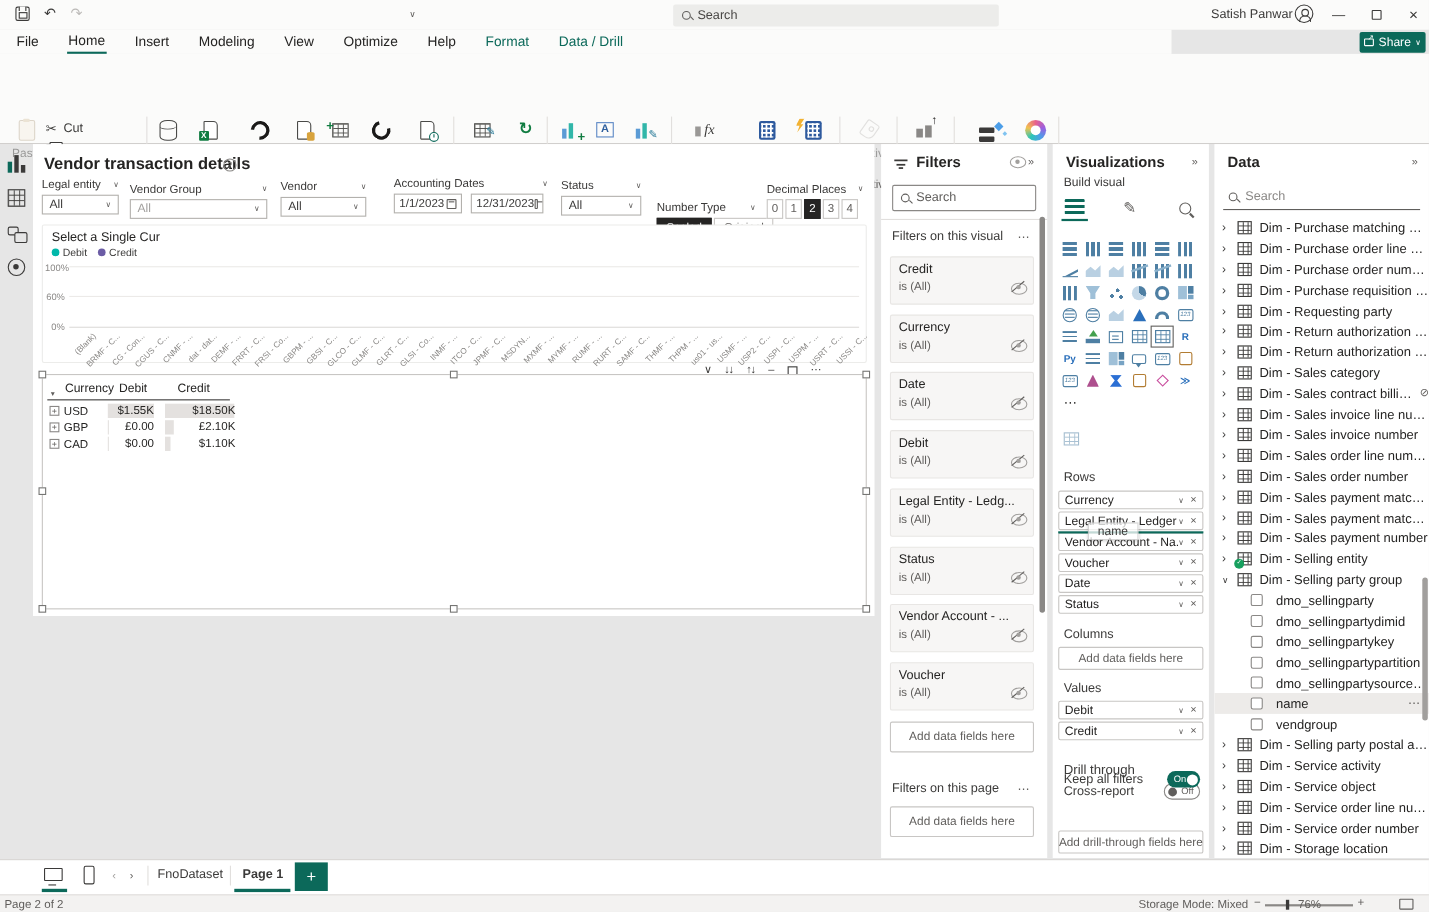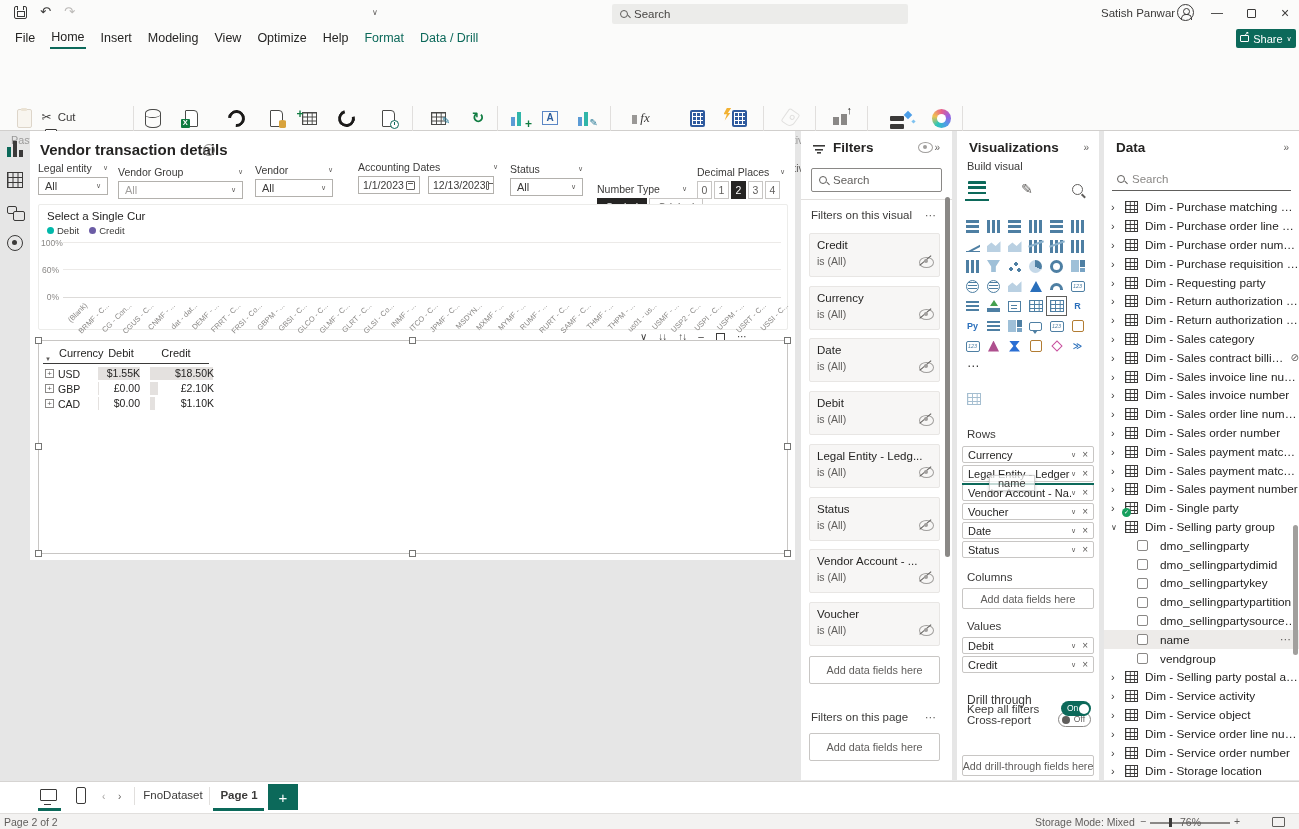--- a/index.html
+++ b/index.html
@@ -17,21 +17,21 @@
 .person{position:absolute;left:1177px;top:4px;width:17px;height:17px;border:1.2px solid #3b3a39;border-radius:50%}
 .person::before{content:"";position:absolute;left:5px;top:3px;width:5px;height:5px;border:1.2px solid #3b3a39;border-radius:50%}
 .person::after{content:"";position:absolute;left:3px;top:9px;width:9px;height:5px;border:1.2px solid #3b3a39;border-bottom:none;border-radius:5px 5px 0 0}
 .winbtn{position:absolute;top:0;width:34px;height:26px;display:flex;align-items:center;justify-content:center;color:#3b3a39;font-size:12px}
 .winbox{width:9px;height:9px;border:1.2px solid #3b3a39;border-radius:1px}
 
 .flop{width:13px;height:13px;border:1.5px solid #3b3a39;border-radius:2px;position:relative;display:inline-block}
 .flop::before{content:"";position:absolute;left:2px;top:-1px;width:5px;height:4px;background:#fbfbfa;border-left:1.5px solid #3b3a39;border-right:1.5px solid #3b3a39}
 .flop::after{content:"";position:absolute;left:2px;bottom:1px;width:6px;height:4px;border:1.2px solid #3b3a39}
 
-#menubar{position:absolute;left:0;top:27px;width:1299px;height:22px;background:#fbfbfa;display:flex;align-items:stretch;padding-left:14px;gap:14px}
+#menubar{position:absolute;left:0;top:27px;width:1065px;height:22px;background:#fbfbfa;display:flex;align-items:stretch;padding-left:14px;gap:25px}
 .mitem{font-size:12.5px;color:#252423;display:flex;align-items:center;padding:0 1px;cursor:default}
 .mitem.active{font-weight:400;border-bottom:2.5px solid #0C695A}
 .mitem.green{color:#0C695A}
 #share-btn{position:absolute;left:1236px;top:29px;width:60px;height:19px;background:#0C695A;border-radius:2px;color:#fff;font-size:11px;display:flex;align-items:center;justify-content:center;gap:4px}
 .share-arrow{width:9px;height:7px;border:1.2px solid #fff;border-radius:1px;position:relative}
 .share-arrow::after{content:"↗";position:absolute;left:2px;top:-6px;font-size:7px;color:#fff}
 
 #ribbon{position:absolute;left:0;top:49px;width:1299px;height:82px;background:#fbfbfa;border-bottom:1px solid #d1cfcd}
 .rgroup{position:absolute;top:53px;height:74px}
 .rgroup .gbtns{display:flex;align-items:flex-start}
@@ -555,21 +555,21 @@
       <div class="lab">
           <span>Accounting Dates</span>
           <span class="ddc">∨</span>
         </div>
       <div style="display:flex;gap:8px">
         <div class="datebox" style="width:62px">
             <span>1/1/2023</span>
             <span class="cal"></span>
           </div>
         <div class="datebox" style="width:66px">
-            <span>12/13/2023</span>
+            <span>12/31/2023</span>
             <span class="cal"></span>
           </div>
       </div>
     </div>
     <div class="slicer" style="left:480px;top:32px;width:73px">
       <div class="lab">
           <span>Status</span>
           <span class="ddc">∨</span>
         </div>
       <div class="dd">
@@ -1353,21 +1353,21 @@
     <span class="tname">Dim - Sales payment number</span>
 
   </div>
 
   <div class="trow t chk">
     <span class="tchev"></span>
     <span class="ticon">
             <i class="tbadge">✓</i>
           </span>
 
-    <span class="tname">Dim - Single party</span>
+    <span class="tname">Dim - Selling entity</span>
 
   </div>
 
   <div class="trow t exp">
     <span class="tchev"></span>
     <span class="ticon"></span>
 
     <span class="tname">Dim - Selling party group</span>
 
   </div>

